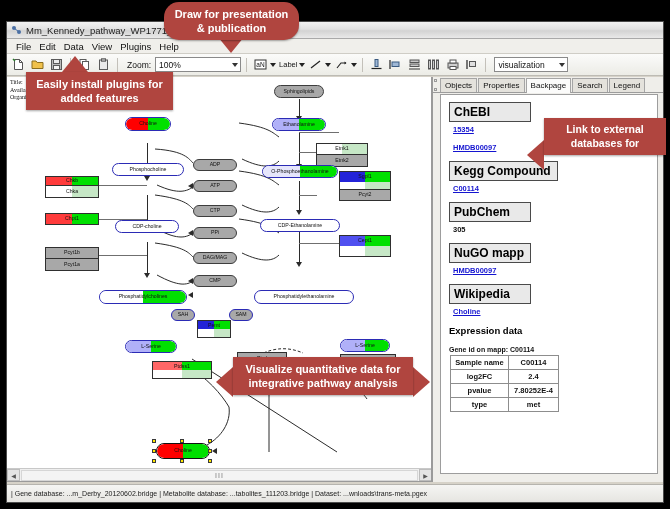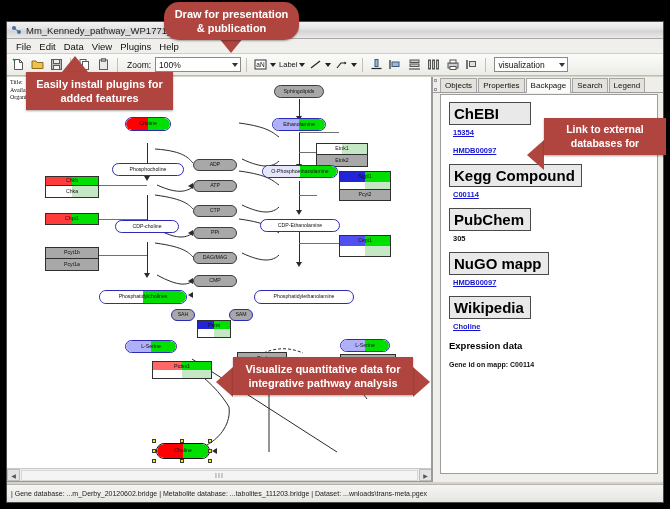--- a/index.html
+++ b/index.html
@@ -154,21 +154,21 @@
     background: #ffffff;
     border: 1px solid #9d9d9d;
     overflow: hidden;
     padding: 7px 0 0 8px;
   }
   .bp-header {
     display: inline-block;
     min-width: 82px;
     background: #e9e9e9;
     border: 1px solid #4a4a4a;
-    font-size: 15px; font-weight: bold; color: #000;
+    font-size: 12px; font-weight: bold; color: #000;
     padding: 2px 6px 2px 4px;
     margin-bottom: 3px;
   }
   .bp-link {
     font-size: 7.5px; color: #1414d0;
     text-decoration: underline; font-weight: bold;
     display: block; margin: 0 0 9px 4px;
   }
   .bp-plain {
     font-size: 7.5px; color: #111; font-weight: bold;
@@ -751,20 +751,40 @@
 
           <div class="bp-header">NuGO mapp</div>
           <a class="bp-link" href="#">HMDB00097</a>
 
           <div class="bp-header">Wikipedia</div>
           <a class="bp-link" href="#">Choline</a>
 
           <div class="bp-section-title">Expression data</div>
           <div class="bp-geneid">Gene id on mapp: C00114</div>
 
+          <table class="exp">
+            <tbody>
+                <tr>
+              <td class="k">Sample name</td>
+              <td class="v">C00114</td>
+            </tr>
+            <tr>
+              <td class="k">log2FC</td>
+              <td class="v">2.4</td>
+            </tr>
+            <tr>
+              <td class="k">pvalue</td>
+              <td class="v">7.80252E-4</td>
+            </tr>
+            <tr>
+              <td class="k">type</td>
+              <td class="v">met</td>
+            </tr>
+          </tbody>
+            </table>
         </div>
       </div>
     </div>
 
     <div class="status-bar">
       <span>| Gene database: ...m_Derby_20120602.bridge | Metabolite database: ...tabolites_111203.bridge | Dataset: ...wnloads\trans-meta.pgex</span>
     </div>
   </div>
 
   <div class="callout" style="left:164px; top:2px; width:135px;border-radius:15px;">

